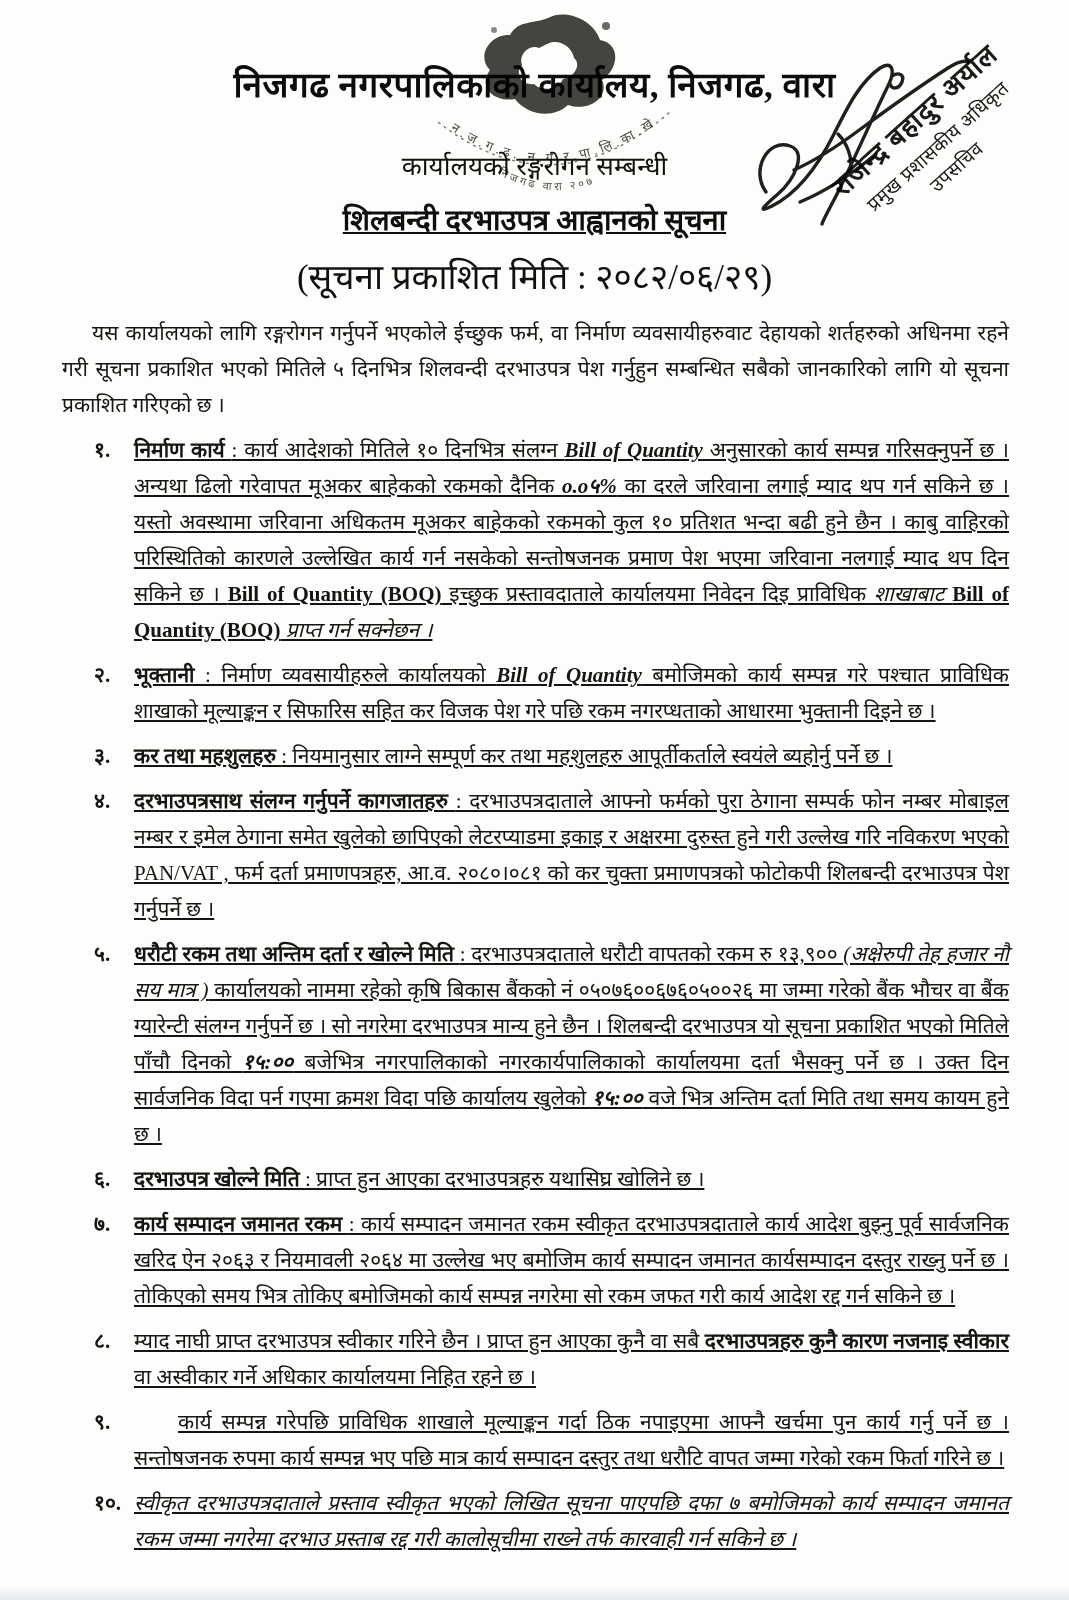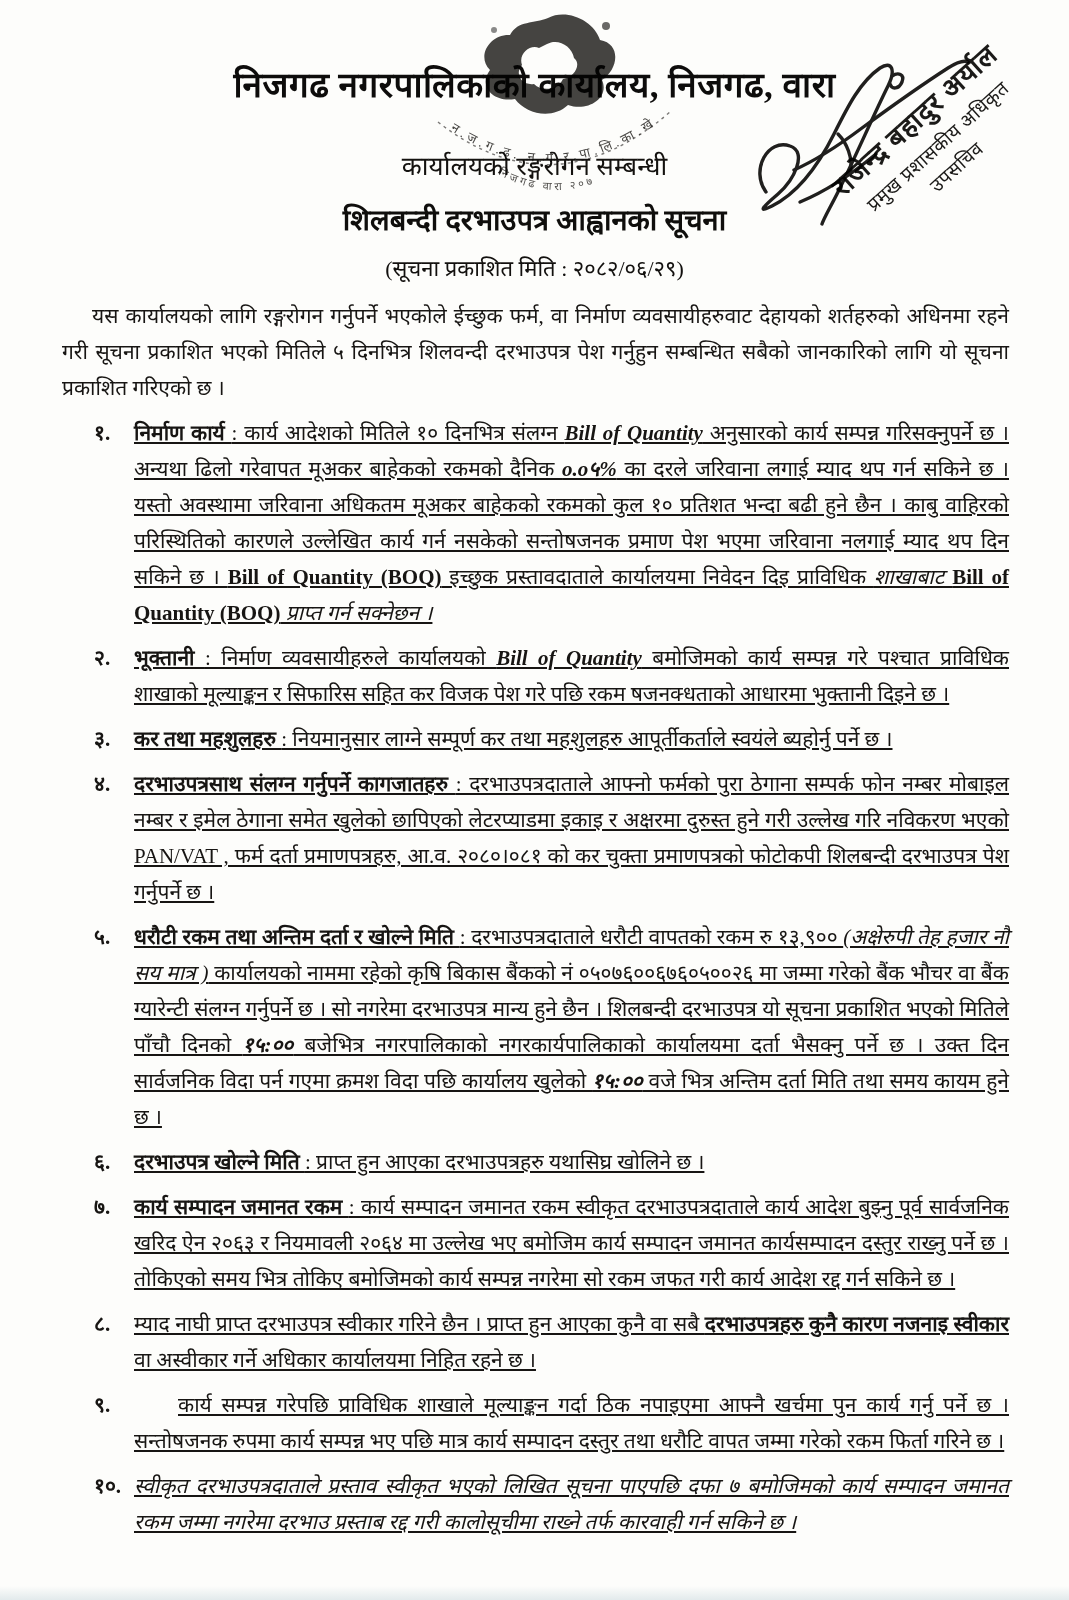--- a/index.html
+++ b/index.html
@@ -14,22 +14,22 @@
   }
   .paper-bottom-edge{
     position:absolute;left:0;bottom:0;width:100%;height:14px;
     background:linear-gradient(#fdfdfb,#e2eaec);
   }
 
   
   .header{position:relative;text-align:center;padding-top:60px;z-index:2;}
   .office-name{font-size:35px;font-weight:700;letter-spacing:.5px;color:#0d0c0b;}
   .subject-line{font-size:26px;margin-top:40px;color:#14120f;}
-  .notice-title{font-size:29px;font-weight:600;margin-top:16px;color:#0f0e0c;}
-  .published-date{font-size:22px;margin-top:14px;color:#12100e;}
+  .notice-title{font-size:29px;font-weight:600;margin-top:16px;color:#0f0e0c;text-decoration:underline;}
+  .published-date{font-size:35px;margin-top:14px;color:#12100e;}
 
   
   .seal{
     position:absolute;left:398px;top:2px;width:310px;height:220px;
     z-index:3;mix-blend-mode:multiply;opacity:.92;pointer-events:none;
   }
   .signature-svg{
     position:absolute;left:742px;top:42px;width:240px;height:210px;
     z-index:4;mix-blend-mode:multiply;pointer-events:none;
   }
@@ -109,21 +109,21 @@
 
   <div class="doc-body">
     <div class="intro">यस कार्यालयको लागि रङ्गरोगन गर्नुपर्ने  भएकोले ईच्छुक फर्म, वा निर्माण व्यवसायीहरुवाट देहायको शर्तहरुको अधिनमा रहने गरी सूचना प्रकाशित भएको मितिले ५ दिनभित्र शिलवन्दी दरभाउपत्र पेश गर्नुहुन सम्बन्धित सबैको जानकारिको लागि यो सूचना प्रकाशित गरिएको छ  ।</div>
     <div class="items">
         <div class="item">
           <div class="item-num">१.</div>
           <div class="item-body"><span class="s-b">निर्माण कार्य  </span><span class="s-n">: कार्य आदेशको मितिले १० दिनभित्र संलग्न </span><span class="s-bi">Bill of Quantity</span><span class="s-n"> अनुसारको कार्य सम्पन्न गरिसक्नुपर्ने छ ।अन्यथा ढिलो गरेवापत मूअकर बाहेकको रकमको दैनिक </span><span class="s-bi">o.o५%</span><span class="s-n"> का दरले जरिवाना लगाई म्याद थप गर्न सकिने छ । यस्तो अवस्थामा जरिवाना अधिकतम  मूअकर बाहेकको रकमको कुल १० प्रतिशत भन्दा बढी हुने छैन । काबु वाहिरको परिस्थितिको कारणले उल्लेखित कार्य गर्न नसकेको सन्तोषजनक प्रमाण पेश भएमा जरिवाना नलगाई म्याद थप दिन सकिने छ । </span><span class="s-b">Bill of Quantity (BOQ)</span><span class="s-n"> इच्छुक प्रस्तावदाताले कार्यालयमा निवेदन दिइ प्राविधिक </span><span class="s-i">शाखाबाट </span><span class="s-b">Bill of Quantity (BOQ)</span><span class="s-i">  प्राप्त गर्न सक्नेछन ।</span></div>
         </div>
         <div class="item">
           <div class="item-num">२.</div>
-          <div class="item-body"><span class="s-b">भूक्तानी </span><span class="s-n">: निर्माण व्यवसायीहरुले  कार्यालयको </span><span class="s-bi">Bill of Quantity</span><span class="s-n"> बमोजिमको कार्य सम्पन्न  गरे पश्चात प्राविधिक शाखाको मूल्याङ्कन र सिफारिस सहित कर विजक पेश गरे पछि रकम षजनक्धताको आधारमा भुक्तानी दिइने छ ।</span></div>
+          <div class="item-body"><span class="s-b">भूक्तानी </span><span class="s-n">: निर्माण व्यवसायीहरुले  कार्यालयको </span><span class="s-bi">Bill of Quantity</span><span class="s-n"> बमोजिमको कार्य सम्पन्न  गरे पश्चात प्राविधिक शाखाको मूल्याङ्कन र सिफारिस सहित कर विजक पेश गरे पछि रकम नगरप्धताको आधारमा भुक्तानी दिइने छ ।</span></div>
         </div>
         <div class="item">
           <div class="item-num">३.</div>
           <div class="item-body"><span class="s-b">कर तथा महशुलहरु </span><span class="s-n">:  नियमानुसार लाग्ने सम्पूर्ण कर तथा महशुलहरु आपूर्तीकर्ताले स्वयंले ब्यहोर्नु पर्ने छ ।</span></div>
         </div>
         <div class="item">
           <div class="item-num">४.</div>
           <div class="item-body"><span class="s-b">दरभाउपत्रसाथ संलग्न गर्नुपर्ने कागजातहरु </span><span class="s-n">: दरभाउपत्रदाताले आफ्नो फर्मको पुरा ठेगाना सम्पर्क फोन नम्बर मोबाइल नम्बर र इमेल ठेगाना समेत खुलेको छापिएको लेटरप्याडमा इकाइ र अक्षरमा दुरुस्त हुने गरी उल्लेख गरि नविकरण भएको PAN/VAT , फर्म दर्ता प्रमाणपत्रहरु,  आ.व. २०८०।०८१ को कर चुक्ता प्रमाणपत्रको फोटोकपी शिलबन्दी दरभाउपत्र पेश गर्नुपर्ने छ ।</span></div>
         </div>
         <div class="item">

